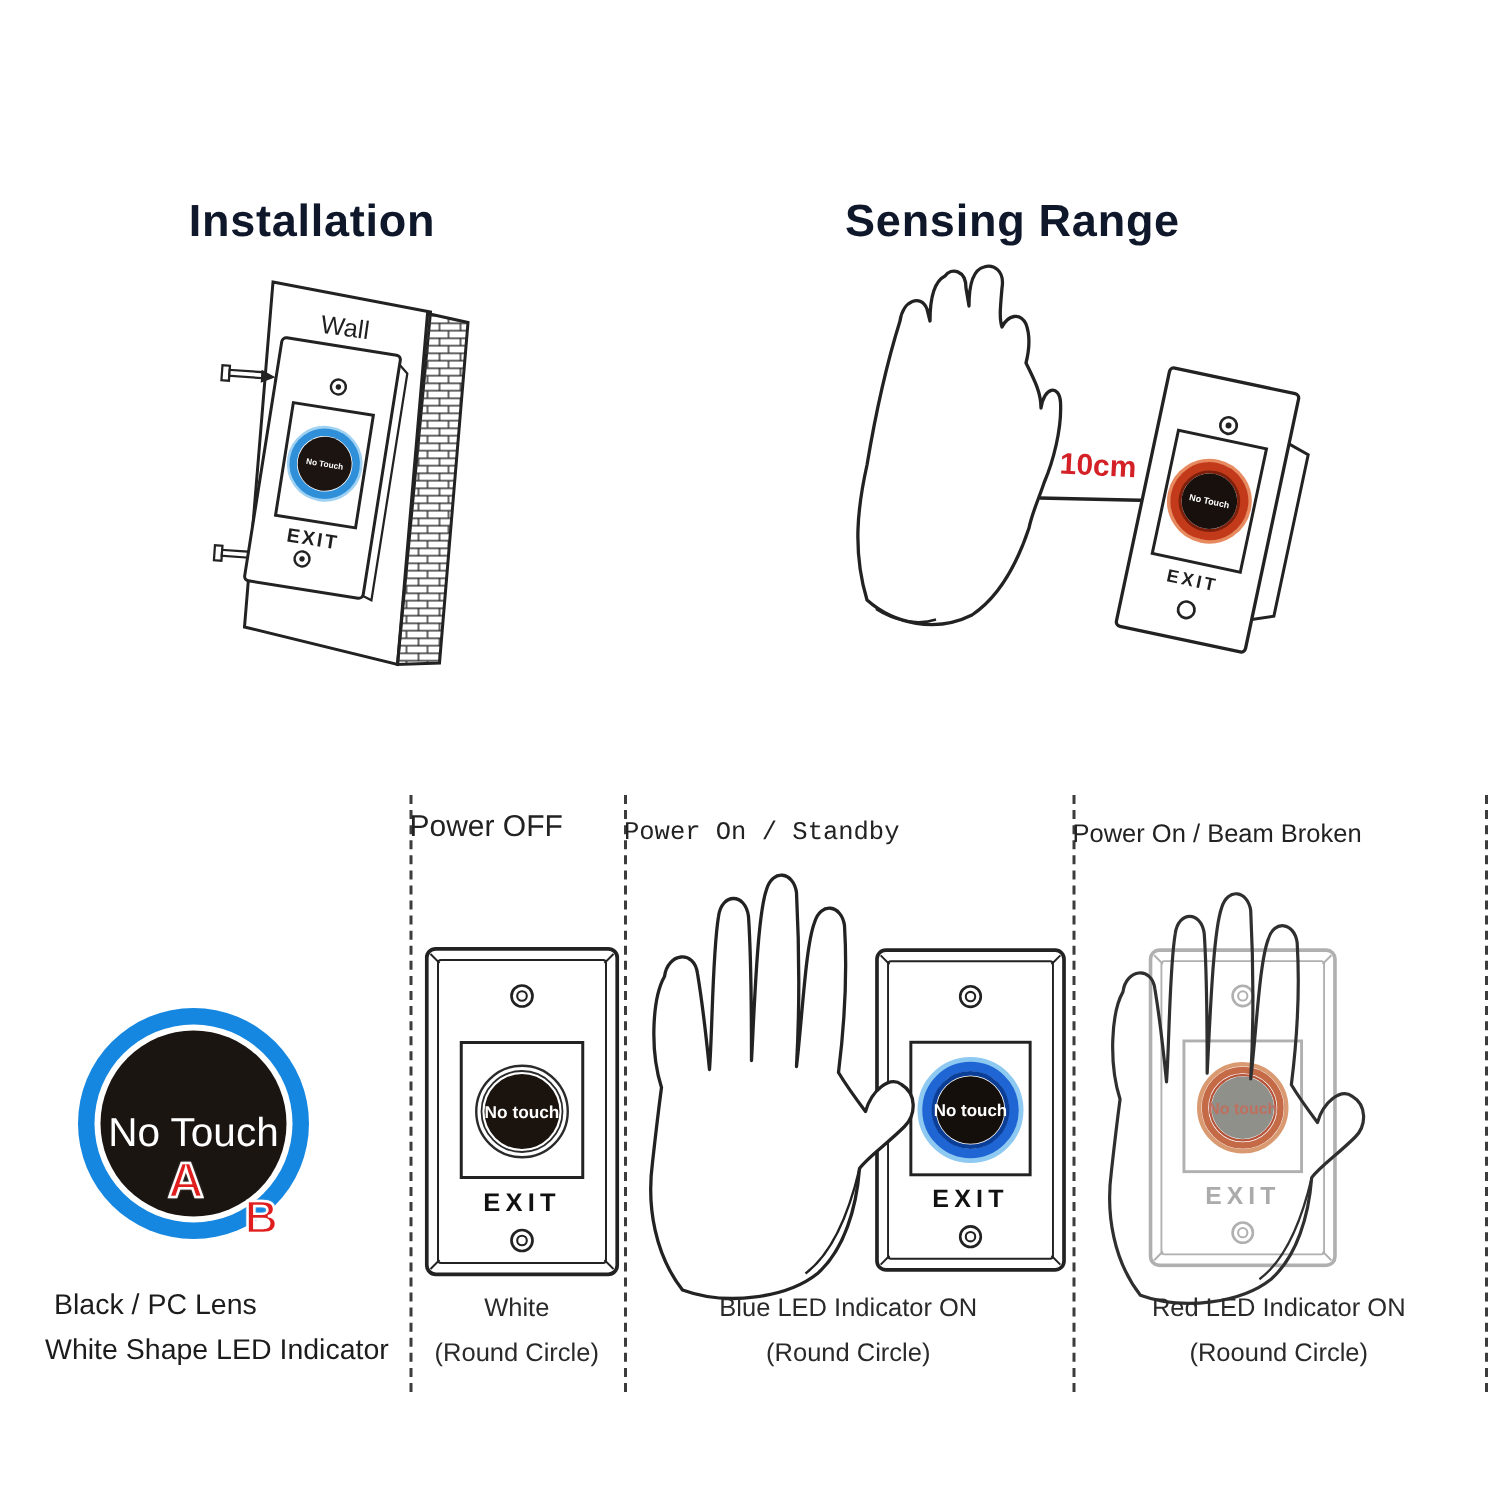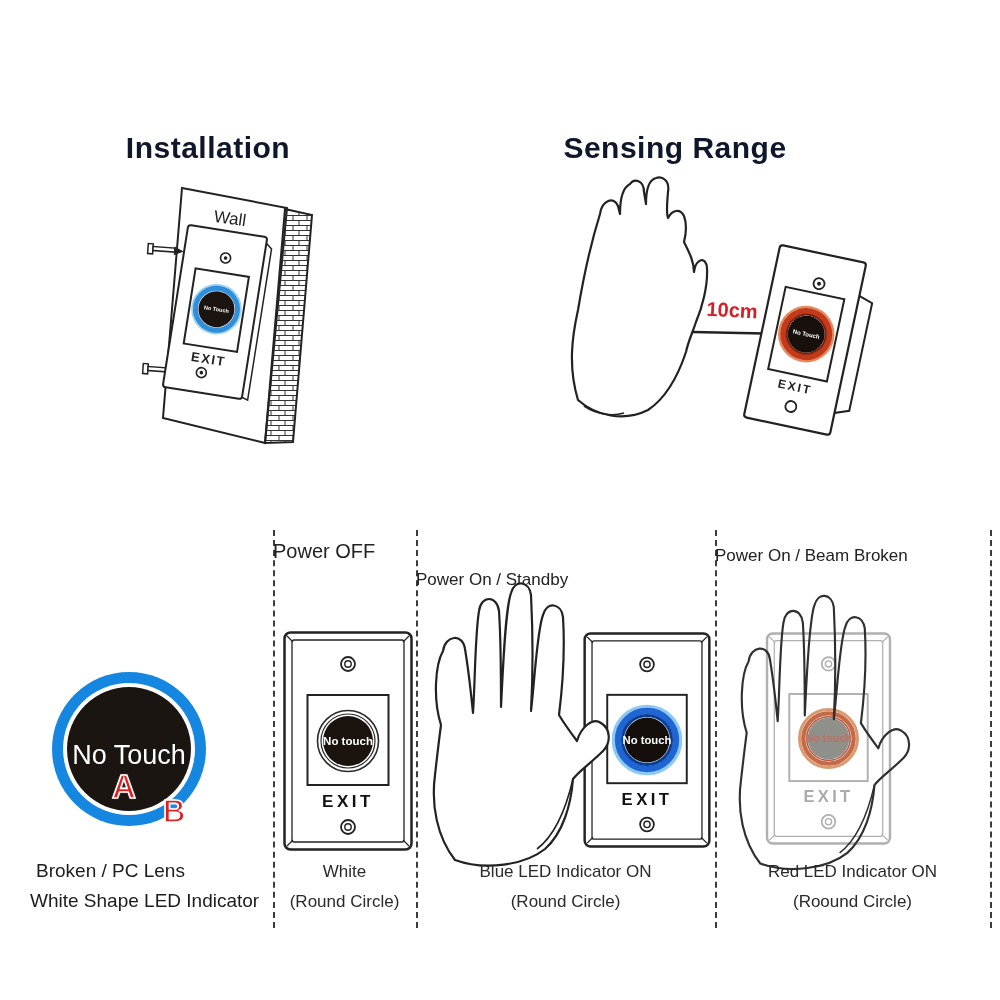--- a/index.html
+++ b/index.html
@@ -117,21 +117,21 @@
   <div class="abs divider" style="left:416px;top:530px;"></div>
   <div class="abs divider" style="left:715px;top:530px;"></div>
   <div class="abs divider" style="left:990px;top:530px;"></div>
 
   <div class="ring" style="left:52px;top:672px;width:154px;height:154px;background:#1587e0;"></div>
   <div class="ring" style="left:63px;top:683px;width:132px;height:132px;background:#ffffff;"></div>
   <div class="ring" style="left:67px;top:687px;width:124px;height:124px;background:#1b1512;"></div>
   <div class="closeup-label" style="left:52px;top:740px;width:154px;">No Touch</div>
   <div class="marker" style="left:112px;top:768px;font-size:33px;">A</div>
   <div class="marker" style="left:163px;top:794px;font-size:31px;">B</div>
-  <div class="abs closeup-caption" style="left:36px;top:860px;">Broken / PC Lens</div>
+  <div class="abs closeup-caption" style="left:36px;top:860px;">Black / PC Lens</div>
   <div class="abs closeup-caption" style="left:30px;top:890px;">White Shape LED Indicator</div>
 
   <div class="abs state-title big" style="left:273px;top:540px;width:143px;">Power OFF</div>
   <svg class="abs" style="left:283px;top:630px;" width="130" height="222" viewBox="0 0 130 220">
     <rect x="1.5" y="1.5" width="127" height="217" rx="6" fill="#fff" stroke="#222" stroke-width="2.5"></rect>
     <rect x="9" y="9" width="112" height="202" rx="2" fill="none" stroke="#222" stroke-width="1.3"></rect>
     <path d="M4 5 L10 11 M126 5 L120 11 M4 215 L10 209 M126 215 L120 209" stroke="#222" stroke-width="1.3"></path>
     <circle cx="65" cy="33" r="7" fill="none" stroke="#222" stroke-width="1.8"></circle>
     <circle cx="65" cy="33" r="3.2" fill="none" stroke="#222" stroke-width="1.4"></circle>
     <rect x="24.5" y="64" width="81" height="90" fill="#fff" stroke="#222" stroke-width="2"></rect>
@@ -141,21 +141,21 @@
       <circle cx="65" cy="110" r="25" fill="#1a130e"></circle>
       <text x="65" y="114" font-size="11.5" font-weight="bold" fill="#fff" text-anchor="middle">No touch</text>
     </g>
     <text x="65" y="176" font-size="17" font-weight="bold" letter-spacing="3.5" fill="#111" text-anchor="middle">EXIT</text>
     <circle cx="65" cy="196" r="7" fill="none" stroke="#222" stroke-width="1.8"></circle>
     <circle cx="65" cy="196" r="3.2" fill="none" stroke="#222" stroke-width="1.4"></circle>
   </svg>
   <div class="abs caption" style="left:273px;top:862px;width:143px;">White</div>
   <div class="abs caption" style="left:273px;top:892px;width:143px;">(Round Circle)</div>
 
-  <div class="abs state-title" style="left:416px;top:570px;width:299px;">Power On / Standby</div>
+  <div class="abs state-title" style="left:416px;top:546px;width:299px;font-family:Liberation Mono, monospace;">Power On / Standby</div>
   <svg class="abs" style="left:582px;top:632px;" width="130" height="216" viewBox="0 0 130 220">
     <rect x="1.5" y="1.5" width="127" height="217" rx="6" fill="#fff" stroke="#222" stroke-width="2.5"></rect>
     <rect x="9" y="9" width="112" height="202" rx="2" fill="none" stroke="#222" stroke-width="1.3"></rect>
     <path d="M4 5 L10 11 M126 5 L120 11 M4 215 L10 209 M126 215 L120 209" stroke="#222" stroke-width="1.3"></path>
     <circle cx="65" cy="33" r="7" fill="none" stroke="#222" stroke-width="1.8"></circle>
     <circle cx="65" cy="33" r="3.2" fill="none" stroke="#222" stroke-width="1.4"></circle>
     <rect x="24.5" y="64" width="81" height="90" fill="#fff" stroke="#222" stroke-width="2"></rect>
     <g>
       <circle cx="65" cy="110" r="34" fill="none" stroke="#8ec9f2" stroke-width="4"></circle>
       <circle cx="65" cy="110" r="29.5" fill="none" stroke="#1f66d4" stroke-width="6.5"></circle>

